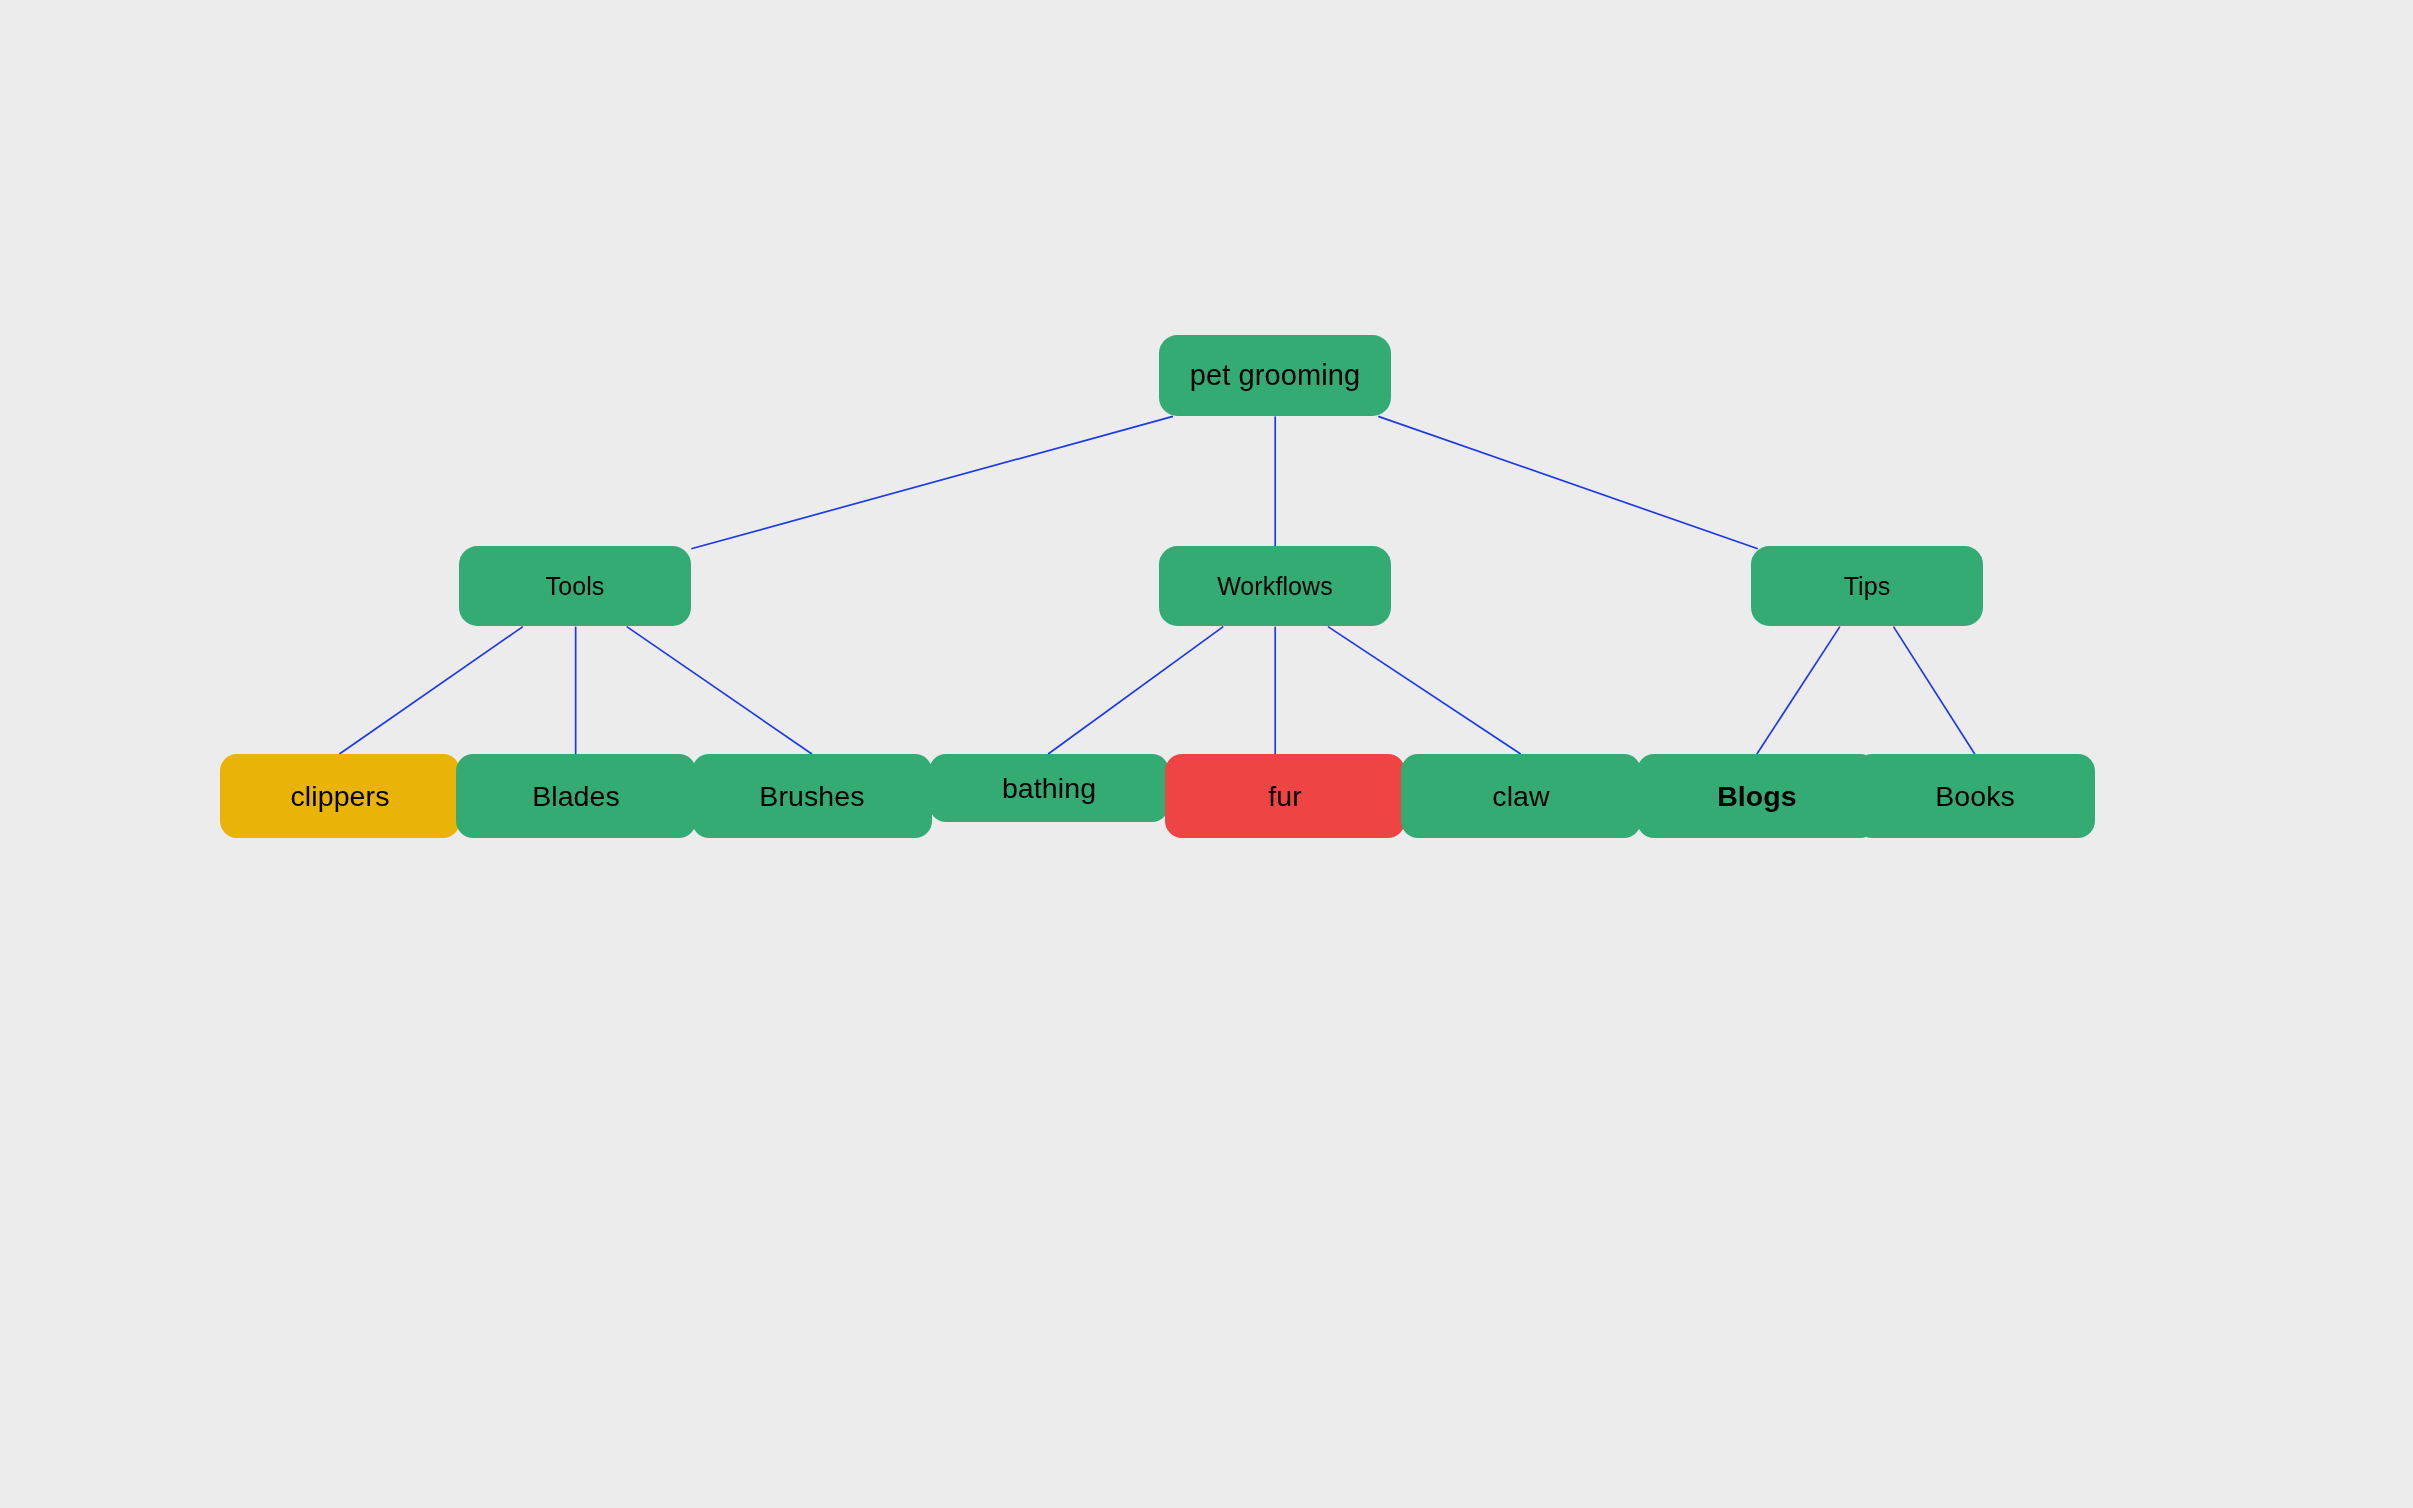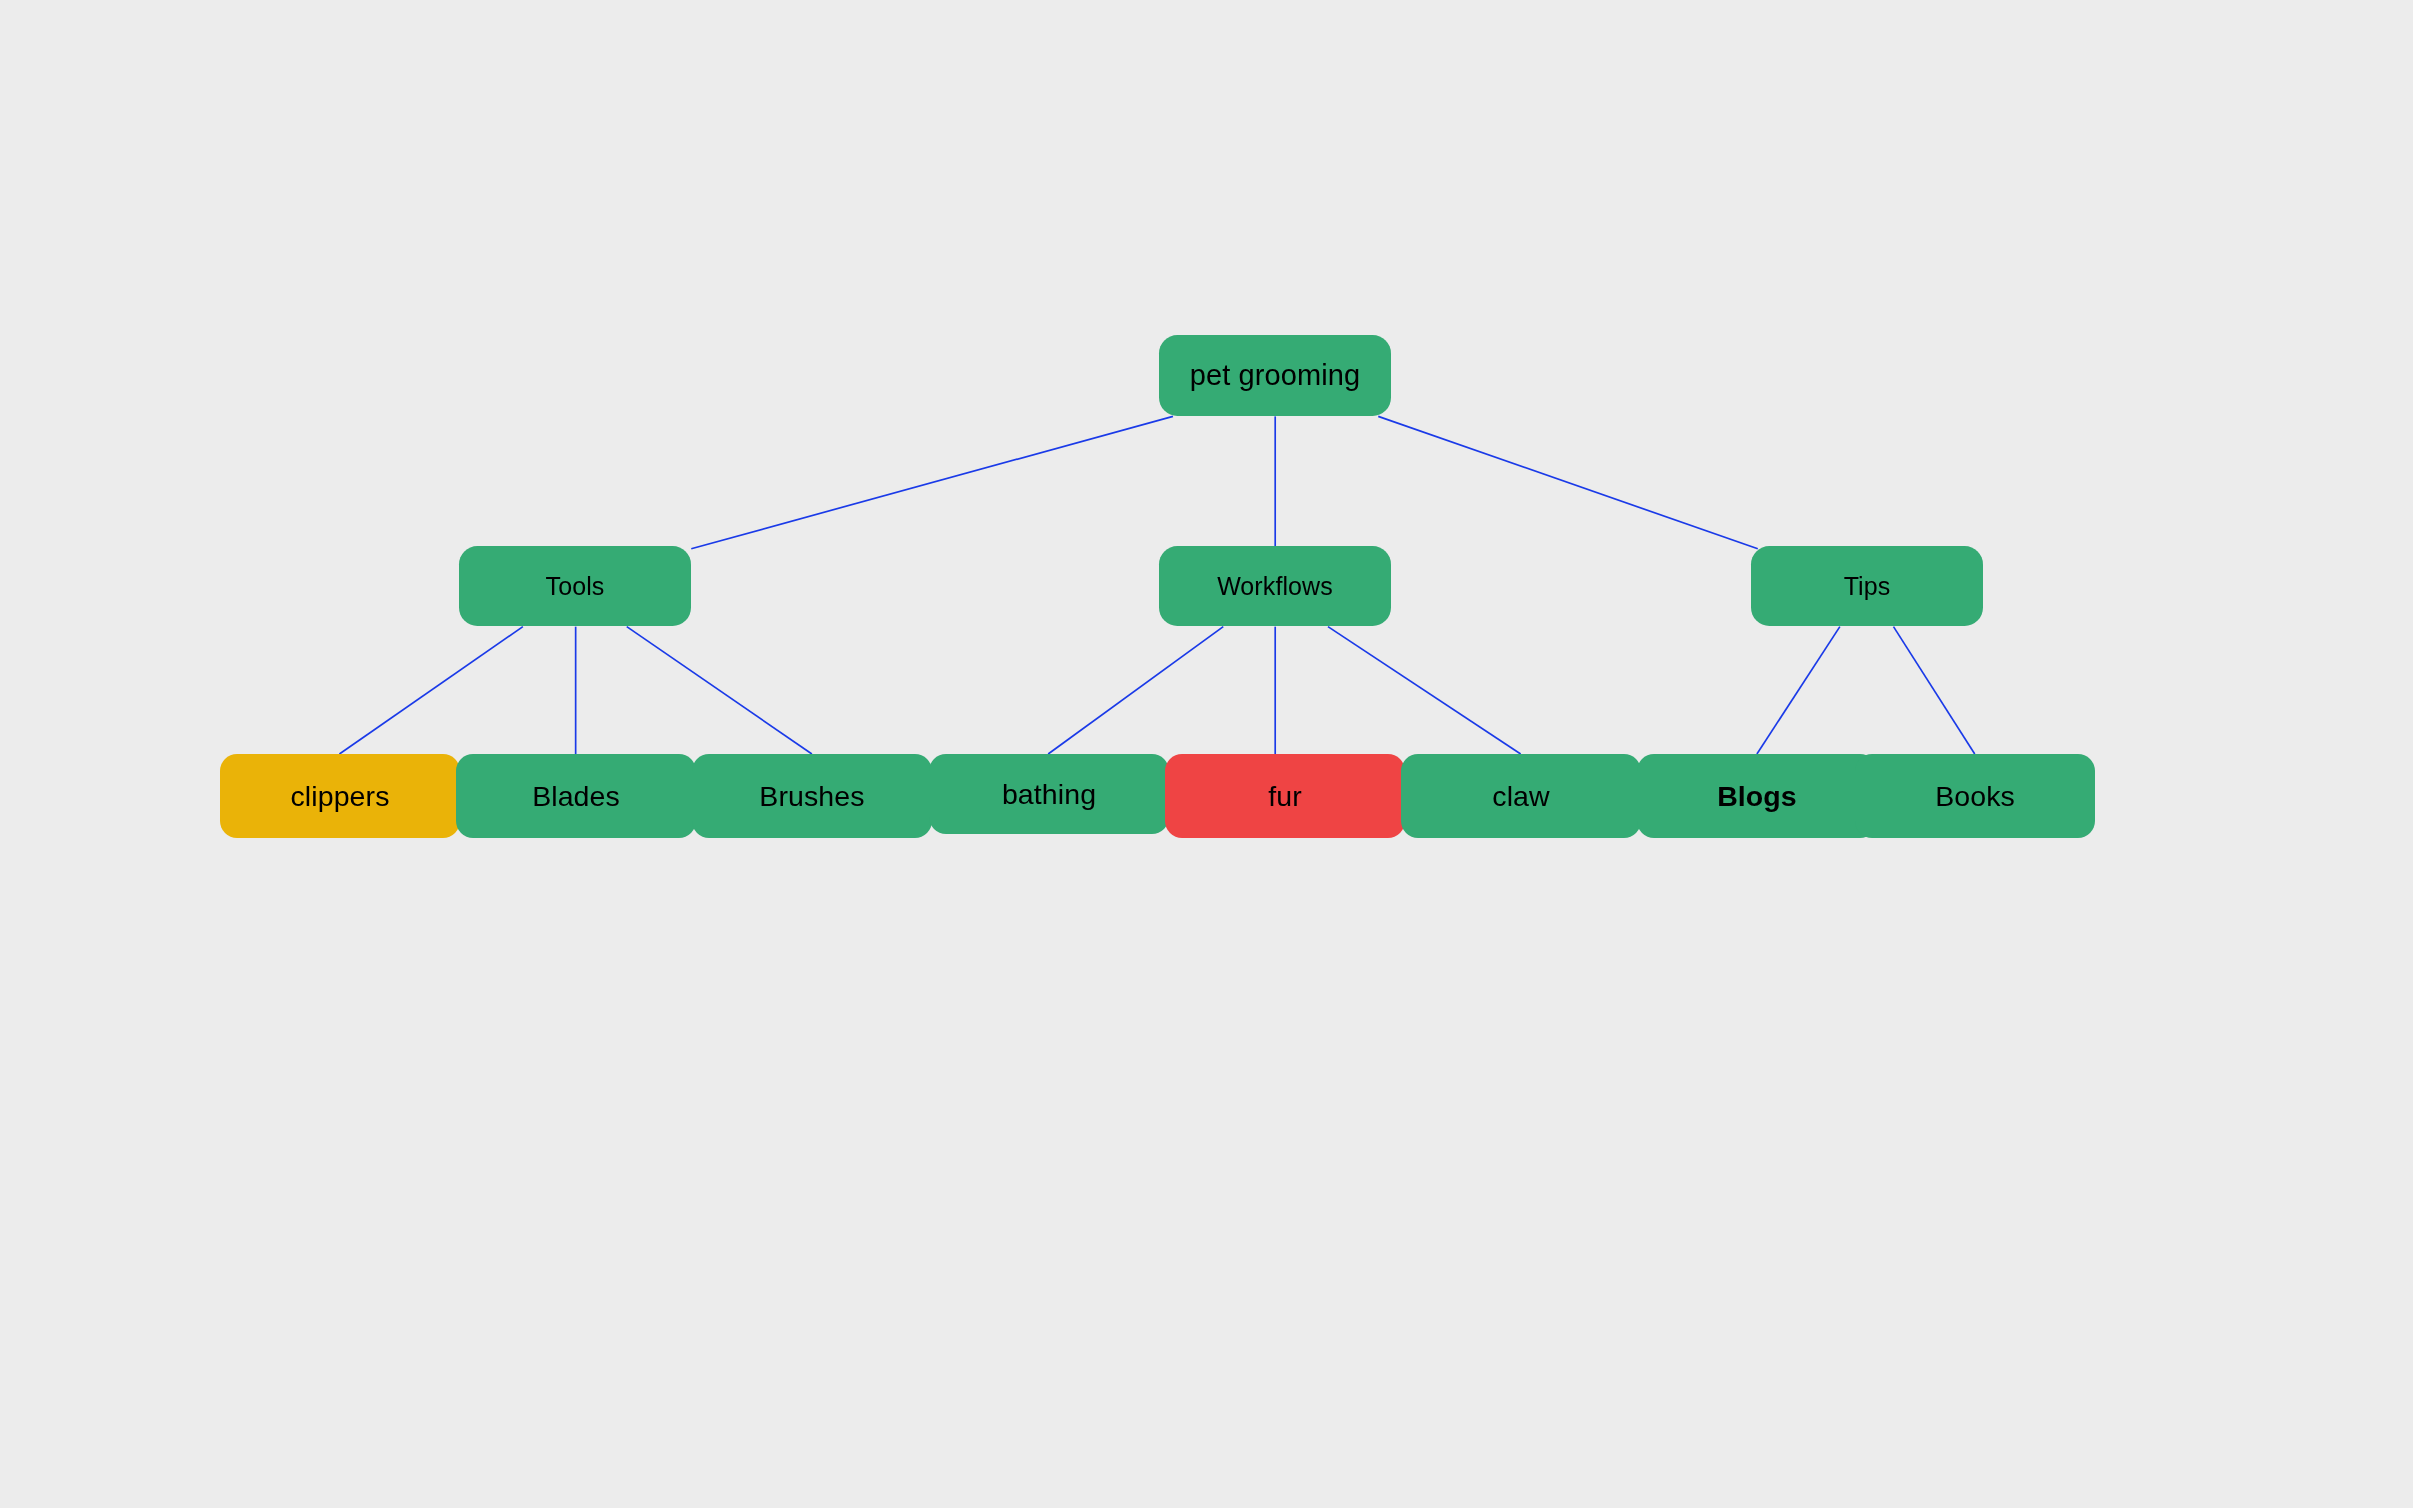--- a/index.html
+++ b/index.html
@@ -76,21 +76,21 @@
   <div id="node-layer">
       <div class="node leaf" style="left: 220px; top: 754px; width: 240px; height: 84px; background: #eab308; color: rgb(0, 0, 0);">
         <span class="node-label">clippers</span>
       </div>
       <div class="node leaf" style="left: 456px; top: 754px; width: 240px; height: 84px; background: rgb(53, 171, 116); color: rgb(0, 0, 0);">
         <span class="node-label">Blades</span>
       </div>
       <div class="node leaf" style="left: 692px; top: 754px; width: 240px; height: 84px; background: rgb(53, 171, 116); color: rgb(0, 0, 0);">
         <span class="node-label">Brushes</span>
       </div>
-      <div class="node leaf" style="left: 929px; top: 754px; width: 240px; height: 80px; background: rgb(53, 171, 116); color: rgb(0, 0, 0);">
+      <div class="node leaf" style="left: 929px; top: 754px; width: 240px; height: 68px; background: rgb(53, 171, 116); color: rgb(0, 0, 0);">
         <span class="node-label">bathing</span>
       </div>
       <div class="node leaf" style="left: 1165px; top: 754px; width: 240px; height: 84px; background: #ef4444; color: rgb(0, 0, 0);">
         <span class="node-label">fur</span>
       </div>
       <div class="node leaf" style="left: 1401px; top: 754px; width: 240px; height: 84px; background: rgb(53, 171, 116); color: rgb(0, 0, 0);">
         <span class="node-label">claw</span>
       </div>
       <div class="node leaf" style="left: 1637px; top: 754px; width: 240px; height: 84px; background: rgb(53, 171, 116); color: rgb(0, 0, 0); font-weight: bold;">
         <span class="node-label">Blogs</span>

